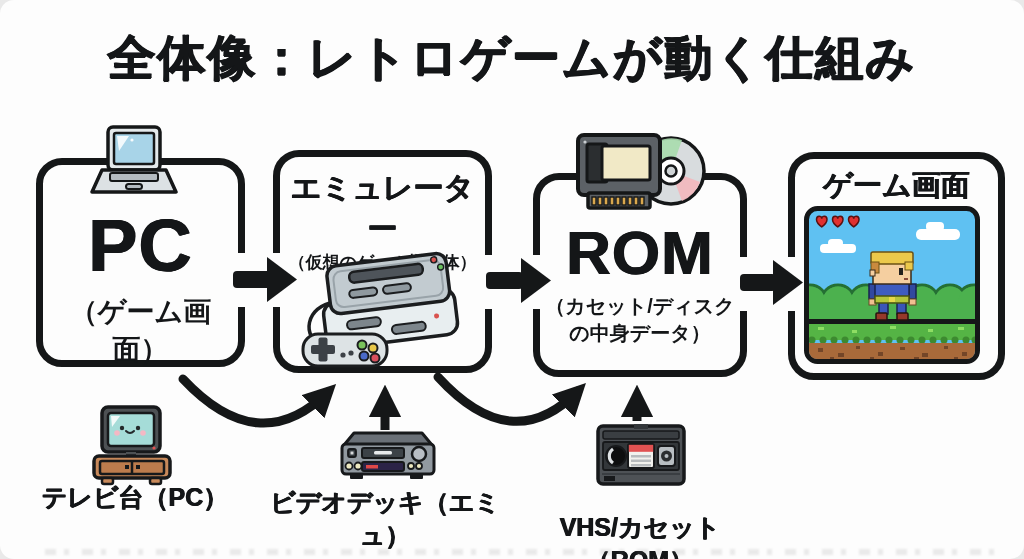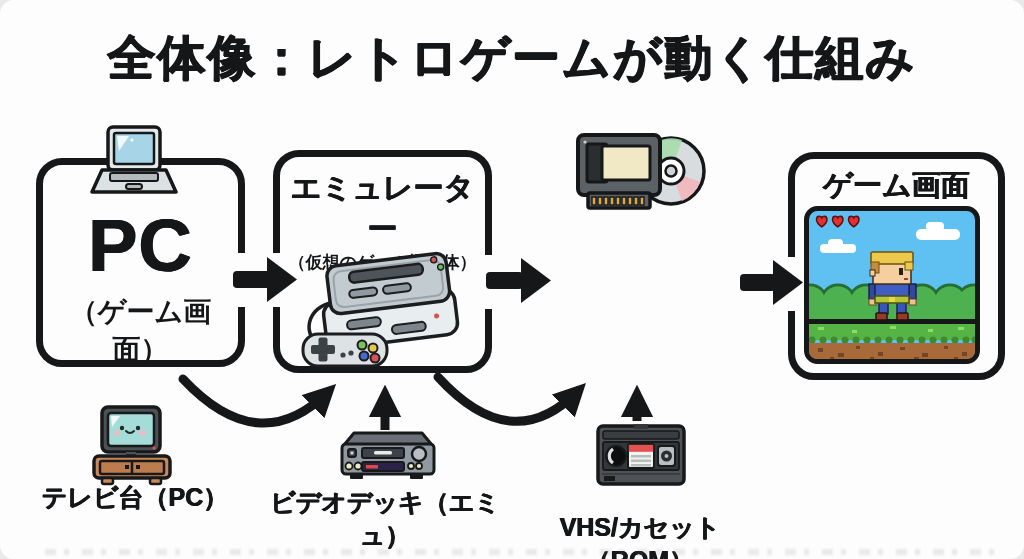--- a/index.html
+++ b/index.html
@@ -57,20 +57,27 @@
   <div class="box box-pc">
     <div class="big-label pc-big">PC</div>
     <div class="pc-sub">（ゲーム画面）</div>
   </div>
 
   <div class="box box-emu">
     <div class="emu-title">エミュレーター</div>
     <div class="emu-sub">（仮想のゲーム機本体）</div>
   </div>
 
+  <div class="box box-rom">
+    <div class="big-label rom-big">ROM</div>
+    <div class="rom-sub">
+      <div>（カセット/ディスク</div>
+      <div>の中身データ）</div>
+    </div>
+  </div>
 
   <div class="box box-screen">
     <div class="screen-title">ゲーム画面</div>
   </div>
 
   <svg class="icon" style="left:90px;top:124px" width="88" height="78" viewBox="0 0 88 78">
     <rect x="2" y="42" width="84" height="14" fill="#fdfdfd"></rect>
     <rect x="18" y="3" width="52" height="43" rx="5" fill="#e4e9eb" stroke="#151718" stroke-width="3.5"></rect>
     <rect x="24" y="9" width="40" height="31" rx="2" fill="#a8d4e8" stroke="#151718" stroke-width="2.5"></rect>
     <polygon points="27,12 39,12 29,27" fill="#ffffff" opacity="0.85"></polygon>

